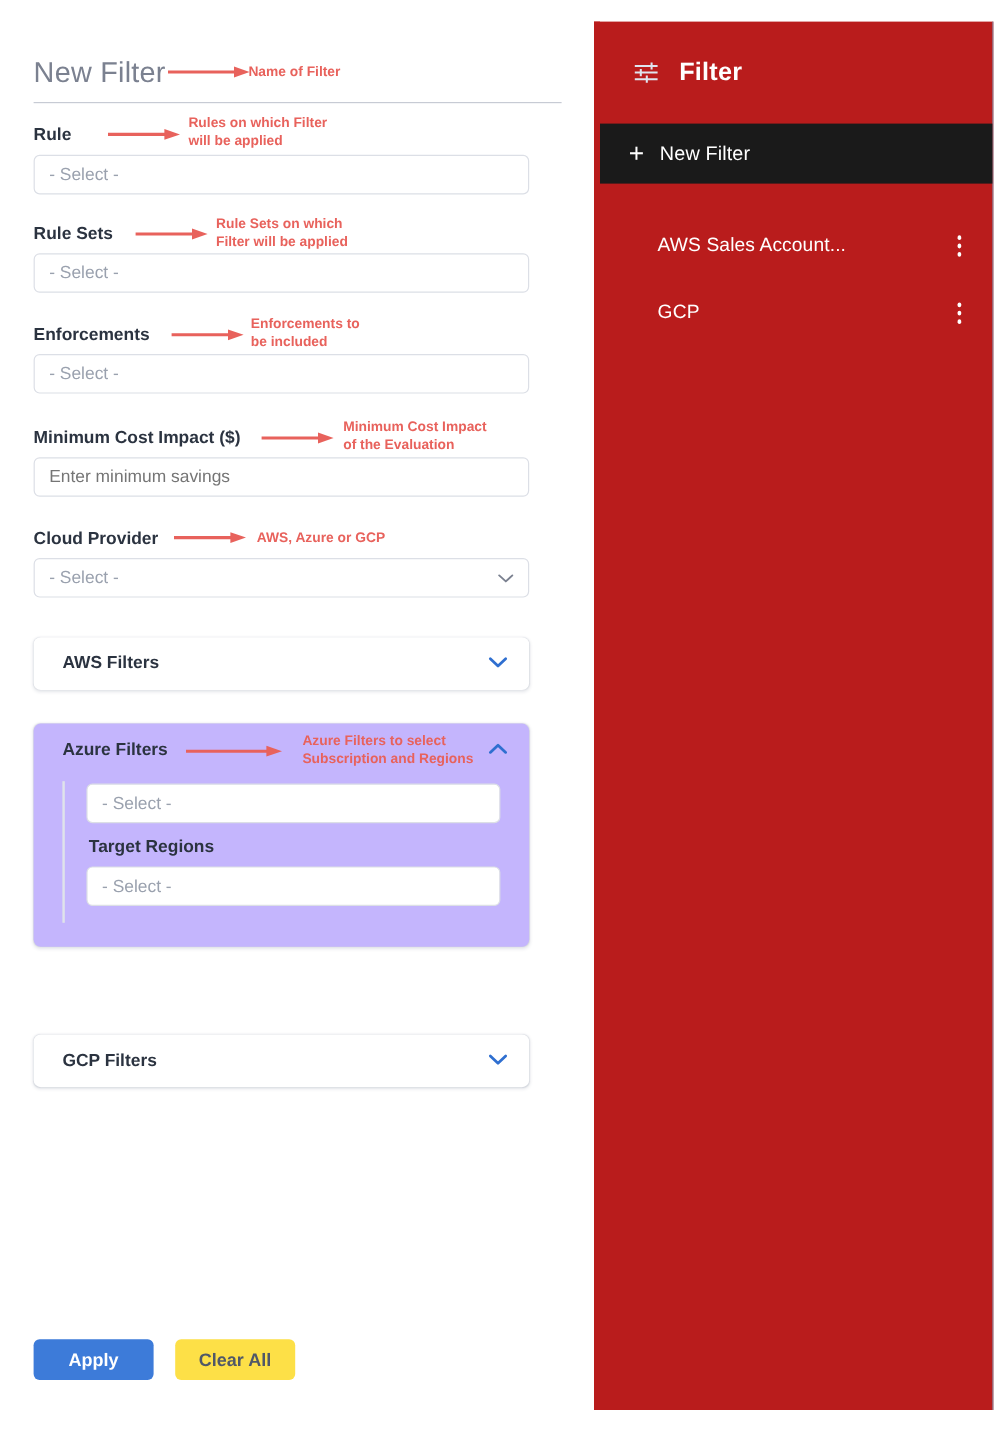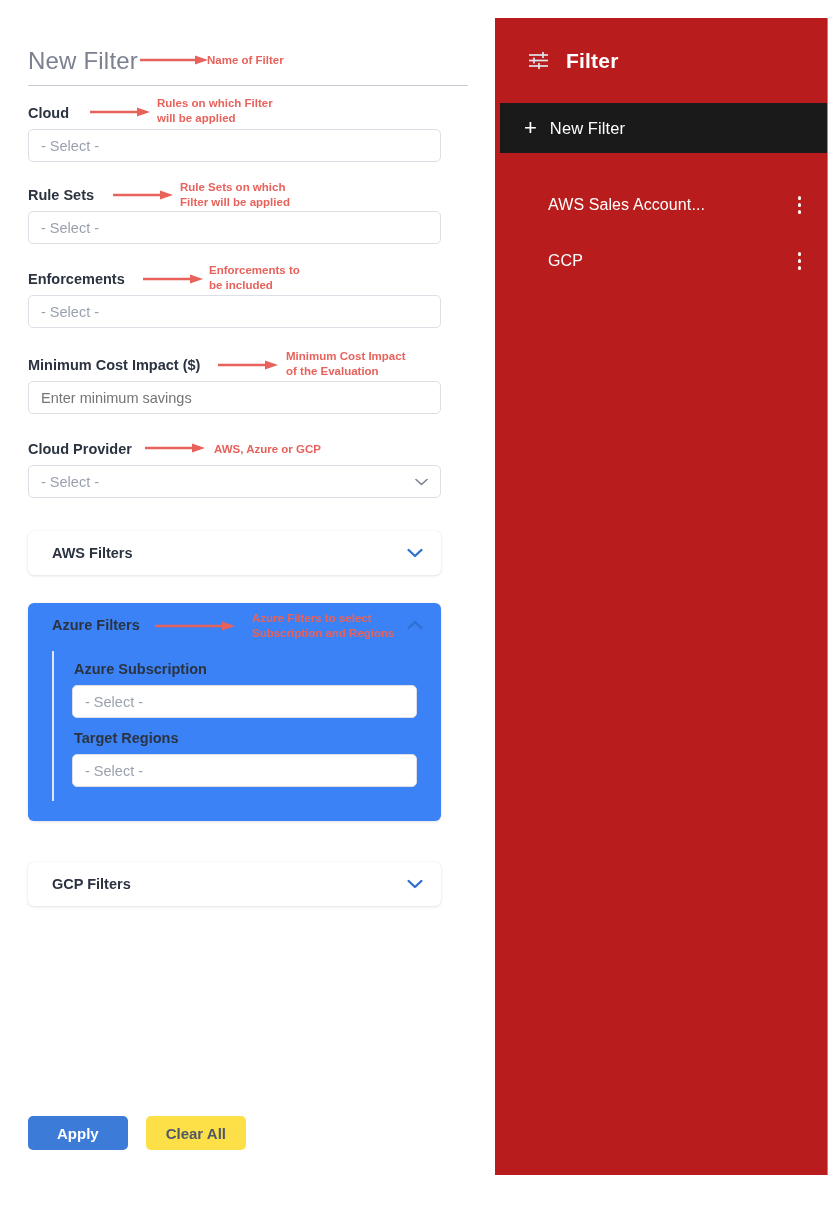--- a/index.html
+++ b/index.html
@@ -41,21 +41,21 @@
   }
   .control.wide { width: 413px; }
   .control .chev-wrap { margin-left: auto; display:flex; align-items:center; }
 
   
   .acc-card {
     position: absolute; left: 28px; width: 413px;
     background: #fff; border-radius: 6px;
     box-shadow: 0 1px 3px rgba(24,39,75,.12), 0 0 1px rgba(24,39,75,.10);
   }
-  .acc-card.open { background: #3b82f6; }
+  .acc-card.open { background: #c4b5fd; }
   .acc-head {
     height: 44px; display: flex; align-items: center;
     padding: 0 18px 0 24px;
   }
   .acc-title { font-size: 14.5px; font-weight: 700; color: #2b3340; }
   .acc-icon { margin-left: auto; }
   .acc-body { padding: 4px 18px 20px 24px; }
   .acc-inner {
     border-left: 2px solid #dfe3ea; padding: 2px 0 2px 18px;
   }
@@ -121,21 +121,21 @@
 <div class="page">
 
   <div class="form-panel">
 
     <div class="form-title-row">
       <div class="form-title">New Filter</div>
     </div>
     <div class="title-underline"></div>
 
     <div class="field" style="top:104px;">
-      <div class="field-label">Cloud</div>
+      <div class="field-label">Rule</div>
       <div class="control wide">
         <span>- Select -</span>
       </div>
     </div>
 
     <div class="field" style="top:186px;">
       <div class="field-label">Rule Sets</div>
       <div class="control wide">
         <span>- Select -</span>
       </div>
@@ -180,21 +180,20 @@
       <div class="acc-head">
         <span class="acc-title">Azure Filters</span>
         <span class="acc-icon">
           <svg width="16" height="10" viewBox="0 0 16 10">
               <path d="M1.6 8 L8 2 L14.4 8" fill="none" stroke="#2f6fd0" stroke-width="2.3" stroke-linecap="round" stroke-linejoin="round"></path>
             </svg>
         </span>
       </div>
       <div class="acc-body">
         <div class="acc-inner">
-          <div class="sub-label">Azure Subscription</div>
           <div class="sub-control">
             <span>- Select -</span>
           </div>
           <div class="sub-label">Target Regions</div>
           <div class="sub-control">
             <span>- Select -</span>
           </div>
         </div>
       </div>
     </div>

